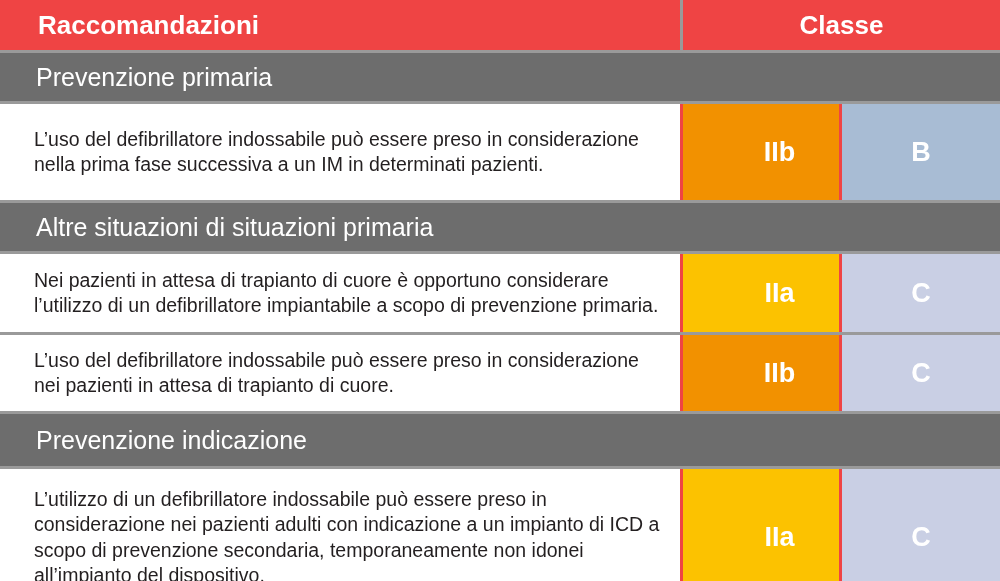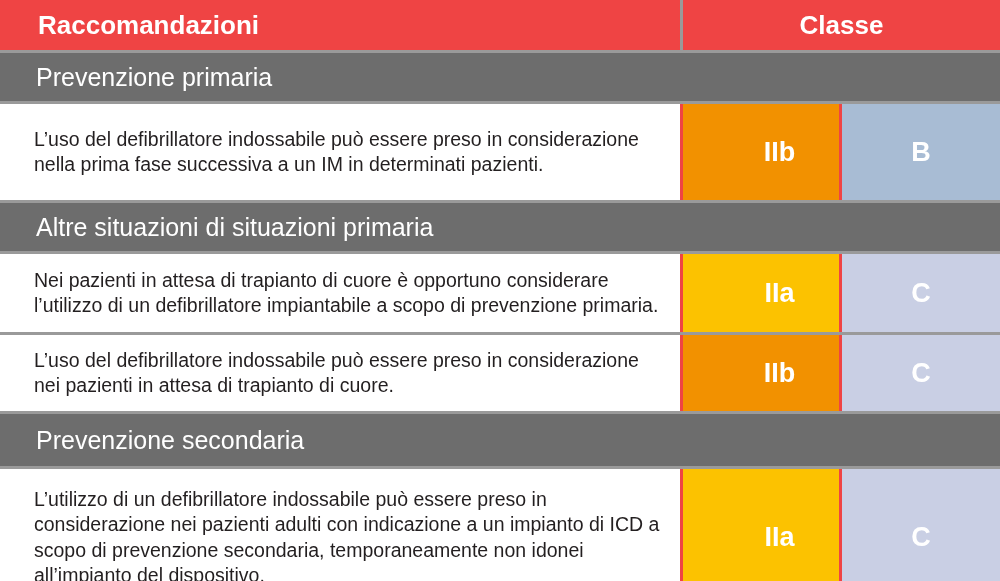--- a/index.html
+++ b/index.html
@@ -155,21 +155,21 @@
 
   <div class="data-row r3">
     <div class="cell-text">
       <p>L’uso del defibrillatore indossabile può essere preso in considerazione nei pazienti in attesa di trapianto di cuore.</p>
     </div>
     <div class="cell-class" style="background:#f29100">IIb</div>
     <div class="cell-level" style="background:#c9cfe4">C</div>
   </div>
   <div class="gap"></div>
 
-  <div class="section-row tall">Prevenzione secondaria</div>
+  <div class="section-row tall">Prevenzione indicazione</div>
   <div class="gap"></div>
 
   <div class="data-row r4">
     <div class="cell-text">
       <p>L’utilizzo di un defibrillatore indossabile può essere preso in considerazione nei pazienti adulti con indicazione a un impianto di ICD a scopo di prevenzione secondaria, temporaneamente non idonei all’impianto del dispositivo.</p>
     </div>
     <div class="cell-class" style="background:#fcc200">IIa</div>
     <div class="cell-level" style="background:#c9cfe4">C</div>
   </div>
 

